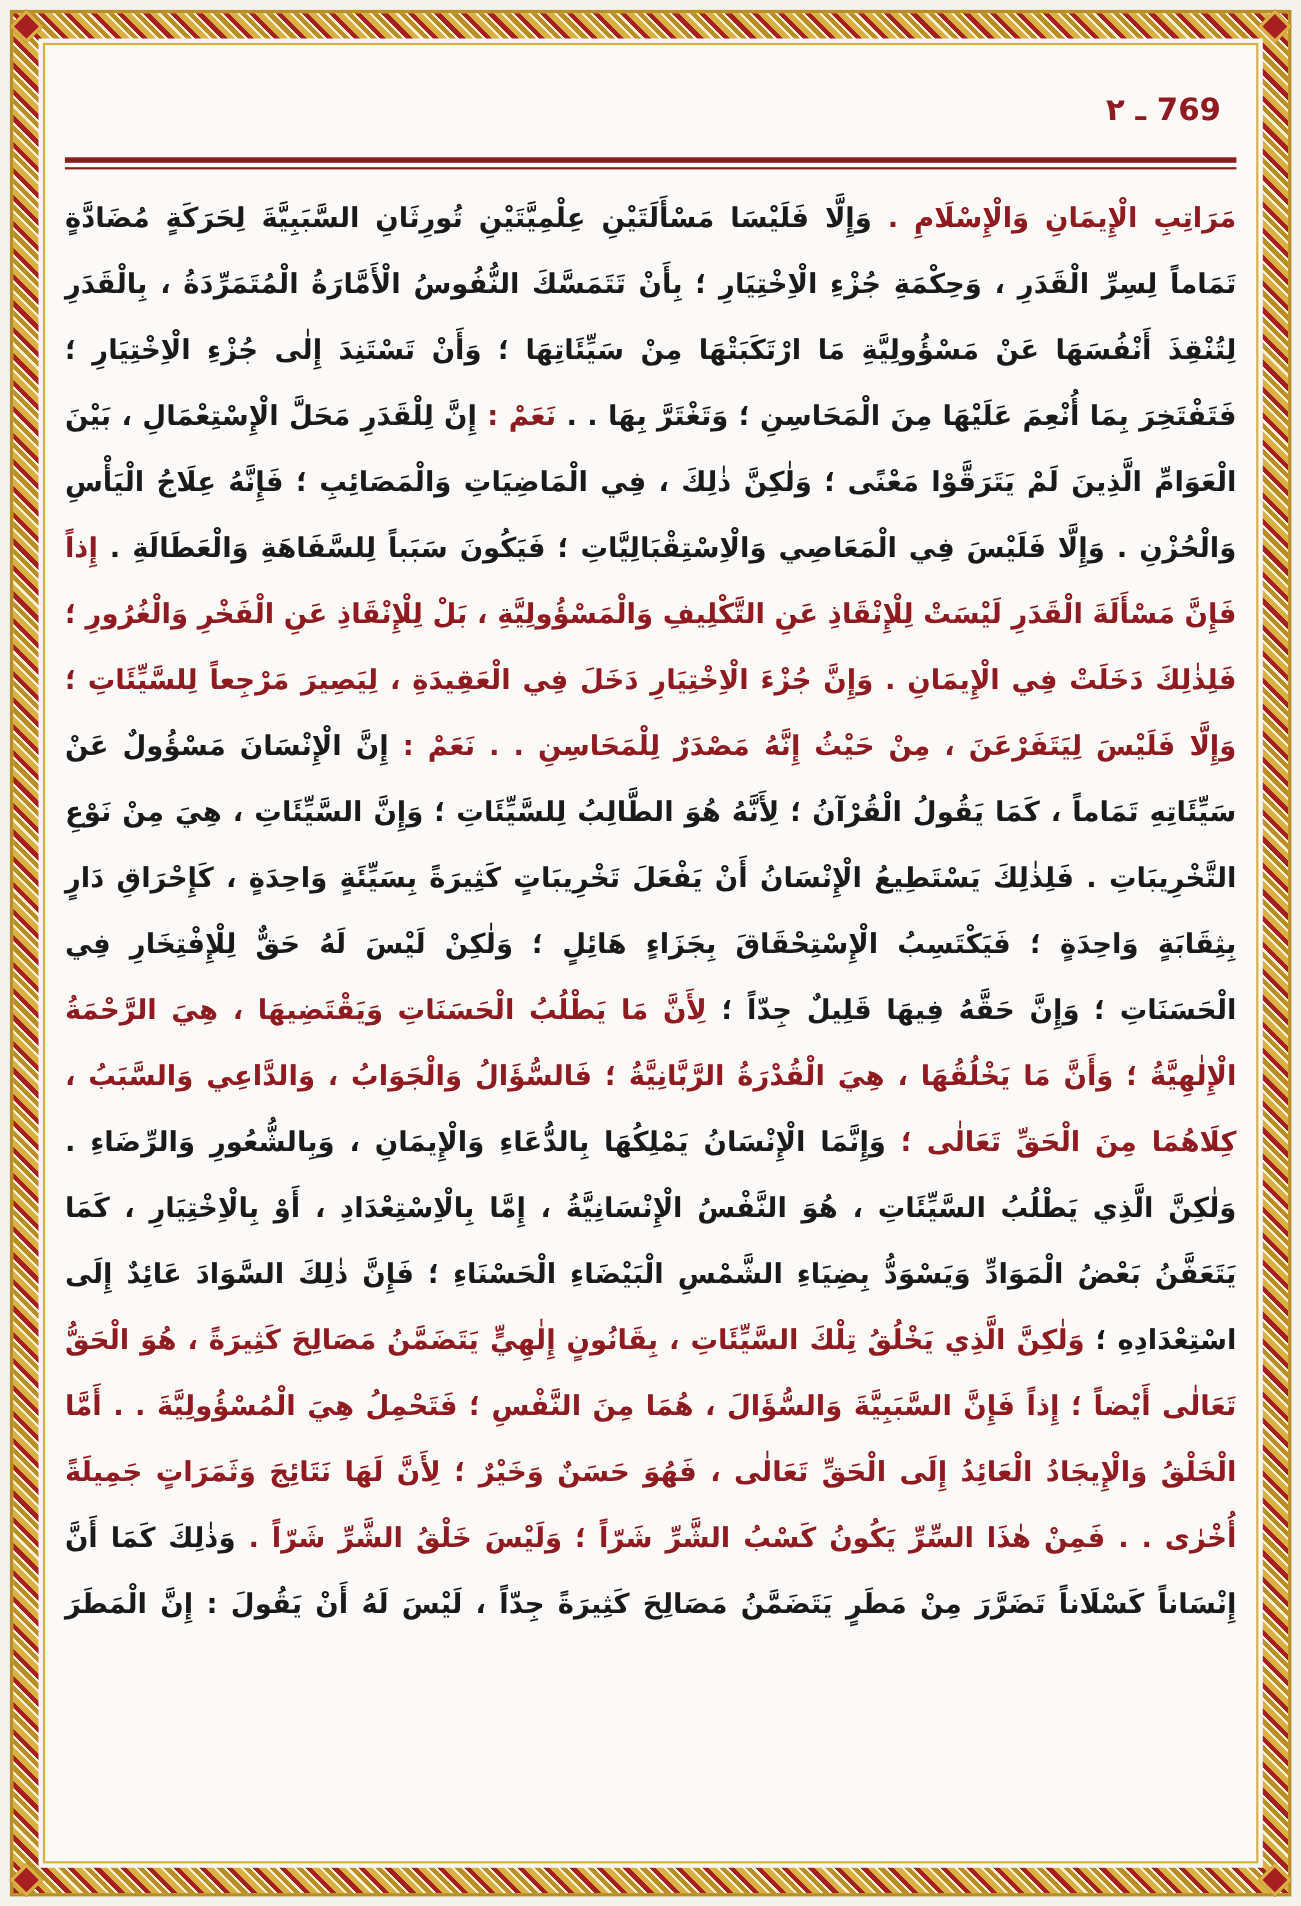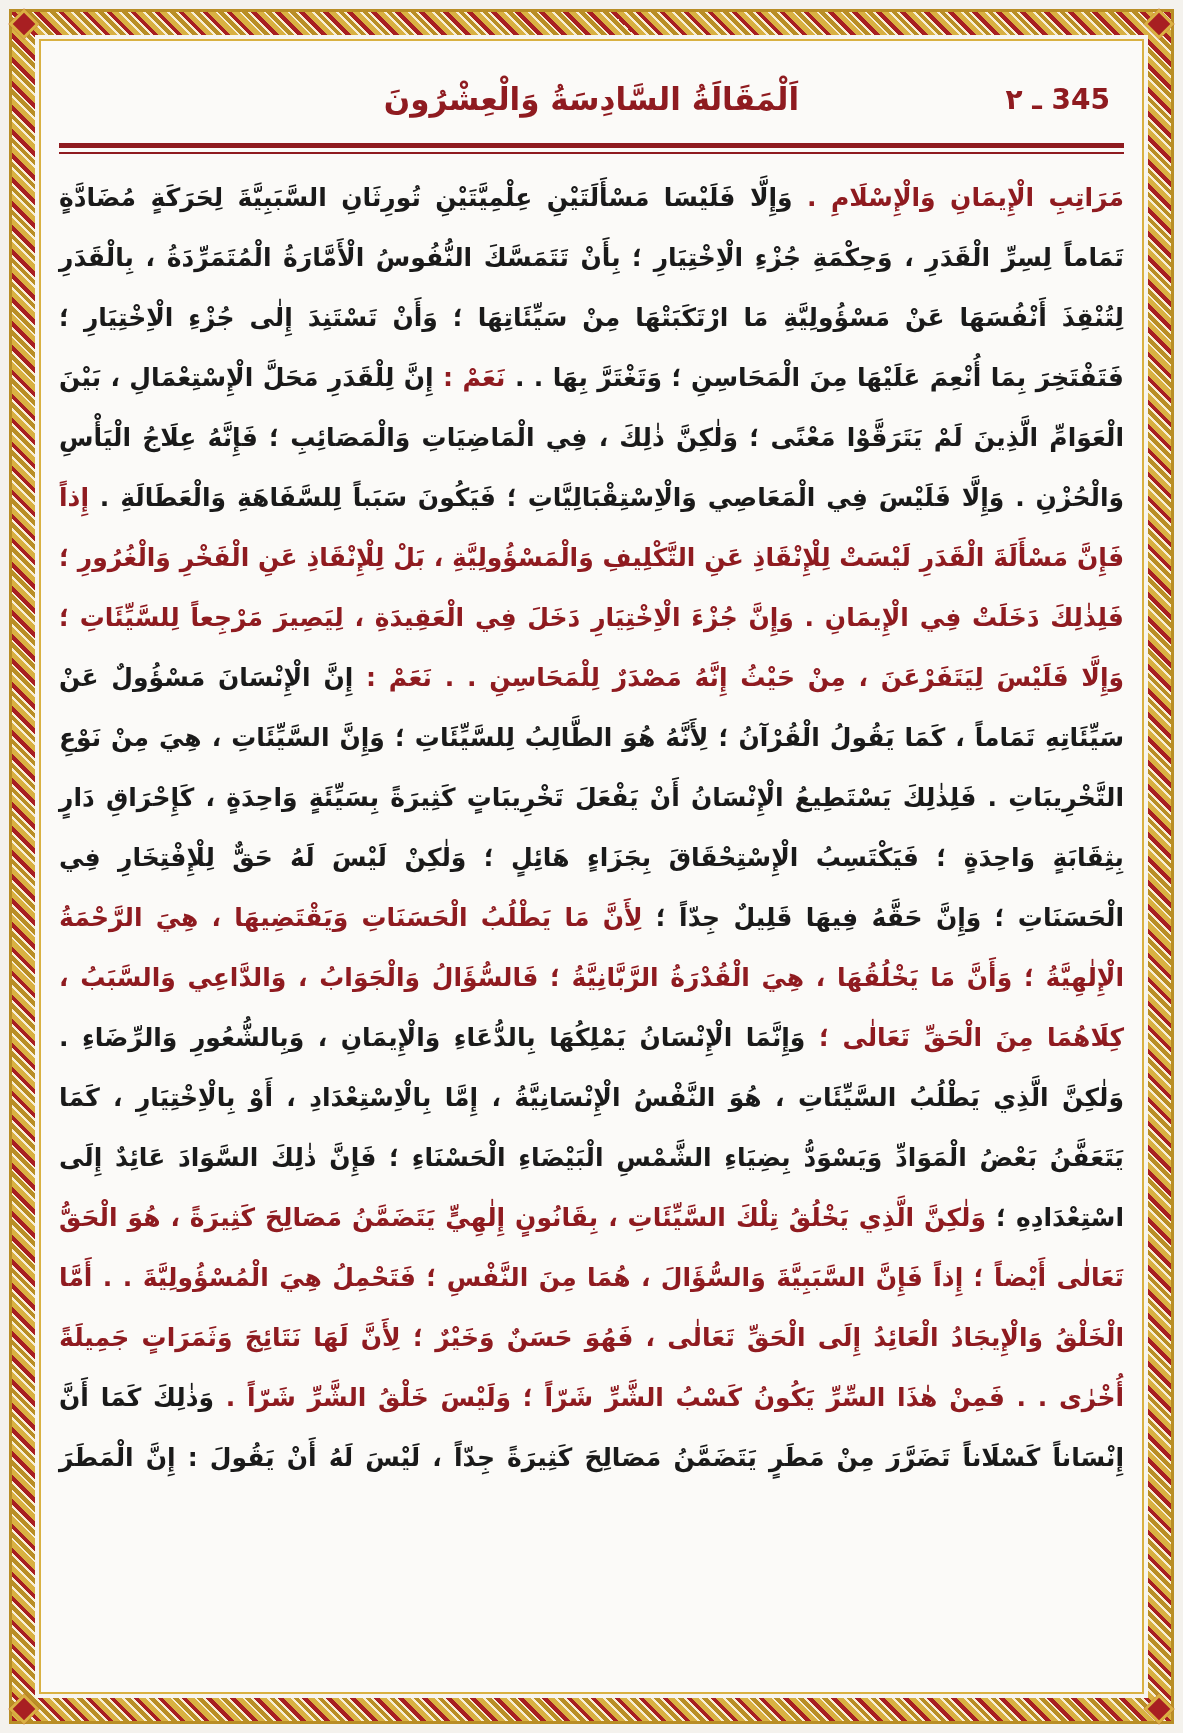--- a/index.html
+++ b/index.html
@@ -90,22 +90,21 @@
 <div class="page">
   <div class="frame">
     <div class="corner tl"></div>
     <div class="corner tr"></div>
     <div class="corner bl"></div>
     <div class="corner br"></div>
     <div class="gap">
       <div class="inner">
 
         <header>
-          <div class="page-number">345 ـ ٢</div>
-          <div class="title">اَلْمَقَالَةُ السَّادِسَةُ وَالْعِشْرُونَ</div>
+          <div class="page-number">769 ـ ٢</div>
         </header>
 
         <div class="rule">
           <div class="rule-thick"></div>
           <div class="rule-thin"></div>
         </div>
 
         <main class="body-text"><span class="seg-red">مَرَاتِبِ الْإِيمَانِ وَالْإِسْلَامِ . </span><span class="seg-black">وَإِلَّا فَلَيْسَا مَسْأَلَتَيْنِ عِلْمِيَّتَيْنِ تُورِثَانِ السَّبَبِيَّةَ لِحَرَكَةٍ مُضَادَّةٍ تَمَاماً لِسِرِّ الْقَدَرِ ، وَحِكْمَةِ جُزْءِ الْاِخْتِيَارِ ؛ بِأَنْ تَتَمَسَّكَ النُّفُوسُ الْأَمَّارَةُ الْمُتَمَرِّدَةُ ، بِالْقَدَرِ لِتُنْقِذَ أَنْفُسَهَا عَنْ مَسْؤُولِيَّةِ مَا ارْتَكَبَتْهَا مِنْ سَيِّئَاتِهَا ؛ وَأَنْ تَسْتَنِدَ إِلٰى جُزْءِ الْاِخْتِيَارِ ؛ فَتَفْتَخِرَ بِمَا أُنْعِمَ عَلَيْهَا مِنَ الْمَحَاسِنِ ؛ وَتَغْتَرَّ بِهَا . . </span><span class="seg-red">نَعَمْ : </span><span class="seg-black">إِنَّ لِلْقَدَرِ مَحَلَّ الْإِسْتِعْمَالِ ، بَيْنَ الْعَوَامِّ الَّذِينَ لَمْ يَتَرَقَّوْا مَعْنًى ؛ وَلٰكِنَّ ذٰلِكَ ، فِي الْمَاضِيَاتِ وَالْمَصَائِبِ ؛ فَإِنَّهُ عِلَاجُ الْيَأْسِ وَالْحُزْنِ . وَإِلَّا فَلَيْسَ فِي الْمَعَاصِي وَالْاِسْتِقْبَالِيَّاتِ ؛ فَيَكُونَ سَبَباً لِلسَّفَاهَةِ وَالْعَطَالَةِ . </span><span class="seg-red">إِذاً فَإِنَّ مَسْأَلَةَ الْقَدَرِ لَيْسَتْ لِلْإِنْقَاذِ عَنِ التَّكْلِيفِ وَالْمَسْؤُولِيَّةِ ، بَلْ لِلْإِنْقَاذِ عَنِ الْفَخْرِ وَالْغُرُورِ ؛ فَلِذٰلِكَ دَخَلَتْ فِي الْإِيمَانِ . وَإِنَّ جُزْءَ الْاِخْتِيَارِ دَخَلَ فِي الْعَقِيدَةِ ، لِيَصِيرَ مَرْجِعاً لِلسَّيِّئَاتِ ؛ وَإِلَّا فَلَيْسَ لِيَتَفَرْعَنَ ، مِنْ حَيْثُ إِنَّهُ مَصْدَرٌ لِلْمَحَاسِنِ . . نَعَمْ : </span><span class="seg-black">إِنَّ الْإِنْسَانَ مَسْؤُولٌ عَنْ سَيِّئَاتِهِ تَمَاماً ، كَمَا يَقُولُ الْقُرْآنُ ؛ لِأَنَّهُ هُوَ الطَّالِبُ لِلسَّيِّئَاتِ ؛ وَإِنَّ السَّيِّئَاتِ ، هِيَ مِنْ نَوْعِ التَّخْرِيبَاتِ . فَلِذٰلِكَ يَسْتَطِيعُ الْإِنْسَانُ أَنْ يَفْعَلَ تَخْرِيبَاتٍ كَثِيرَةً بِسَيِّئَةٍ وَاحِدَةٍ ، كَإِحْرَاقِ دَارٍ بِثِقَابَةٍ وَاحِدَةٍ ؛ فَيَكْتَسِبُ الْإِسْتِحْقَاقَ بِجَزَاءٍ هَائِلٍ ؛ وَلٰكِنْ لَيْسَ لَهُ حَقٌّ لِلْإِفْتِخَارِ فِي الْحَسَنَاتِ ؛ وَإِنَّ حَقَّهُ فِيهَا قَلِيلٌ جِدّاً ؛ </span><span class="seg-red">لِأَنَّ مَا يَطْلُبُ الْحَسَنَاتِ وَيَقْتَضِيهَا ، هِيَ الرَّحْمَةُ الْإِلٰهِيَّةُ ؛ وَأَنَّ مَا يَخْلُقُهَا ، هِيَ الْقُدْرَةُ الرَّبَّانِيَّةُ ؛ فَالسُّؤَالُ وَالْجَوَابُ ، وَالدَّاعِي وَالسَّبَبُ ، كِلَاهُمَا مِنَ الْحَقِّ تَعَالٰى ؛ </span><span class="seg-black">وَإِنَّمَا الْإِنْسَانُ يَمْلِكُهَا بِالدُّعَاءِ وَالْإِيمَانِ ، وَبِالشُّعُورِ وَالرِّضَاءِ . وَلٰكِنَّ الَّذِي يَطْلُبُ السَّيِّئَاتِ ، هُوَ النَّفْسُ الْإِنْسَانِيَّةُ ، إِمَّا بِالْاِسْتِعْدَادِ ، أَوْ بِالْاِخْتِيَارِ ، كَمَا يَتَعَفَّنُ بَعْضُ الْمَوَادِّ وَيَسْوَدُّ بِضِيَاءِ الشَّمْسِ الْبَيْضَاءِ الْحَسْنَاءِ ؛ فَإِنَّ ذٰلِكَ السَّوَادَ عَائِدٌ إِلَى اسْتِعْدَادِهِ ؛ </span><span class="seg-red">وَلٰكِنَّ الَّذِي يَخْلُقُ تِلْكَ السَّيِّئَاتِ ، بِقَانُونٍ إِلٰهِيٍّ يَتَضَمَّنُ مَصَالِحَ كَثِيرَةً ، هُوَ الْحَقُّ تَعَالٰى أَيْضاً ؛ إِذاً فَإِنَّ السَّبَبِيَّةَ وَالسُّؤَالَ ، هُمَا مِنَ النَّفْسِ ؛ فَتَحْمِلُ هِيَ الْمُسْؤُولِيَّةَ . . أَمَّا الْخَلْقُ وَالْإِيجَادُ الْعَائِدُ إِلَى الْحَقِّ تَعَالٰى ، فَهُوَ حَسَنٌ وَخَيْرٌ ؛ لِأَنَّ لَهَا نَتَائِجَ وَثَمَرَاتٍ جَمِيلَةً أُخْرٰى . . فَمِنْ هٰذَا السِّرِّ يَكُونُ كَسْبُ الشَّرِّ شَرّاً ؛ وَلَيْسَ خَلْقُ الشَّرِّ شَرّاً . </span><span class="seg-black">وَذٰلِكَ كَمَا أَنَّ إِنْسَاناً كَسْلَاناً تَضَرَّرَ مِنْ مَطَرٍ يَتَضَمَّنُ مَصَالِحَ كَثِيرَةً جِدّاً ، لَيْسَ لَهُ أَنْ يَقُولَ : إِنَّ الْمَطَرَ</span></main>
 
       </div>

